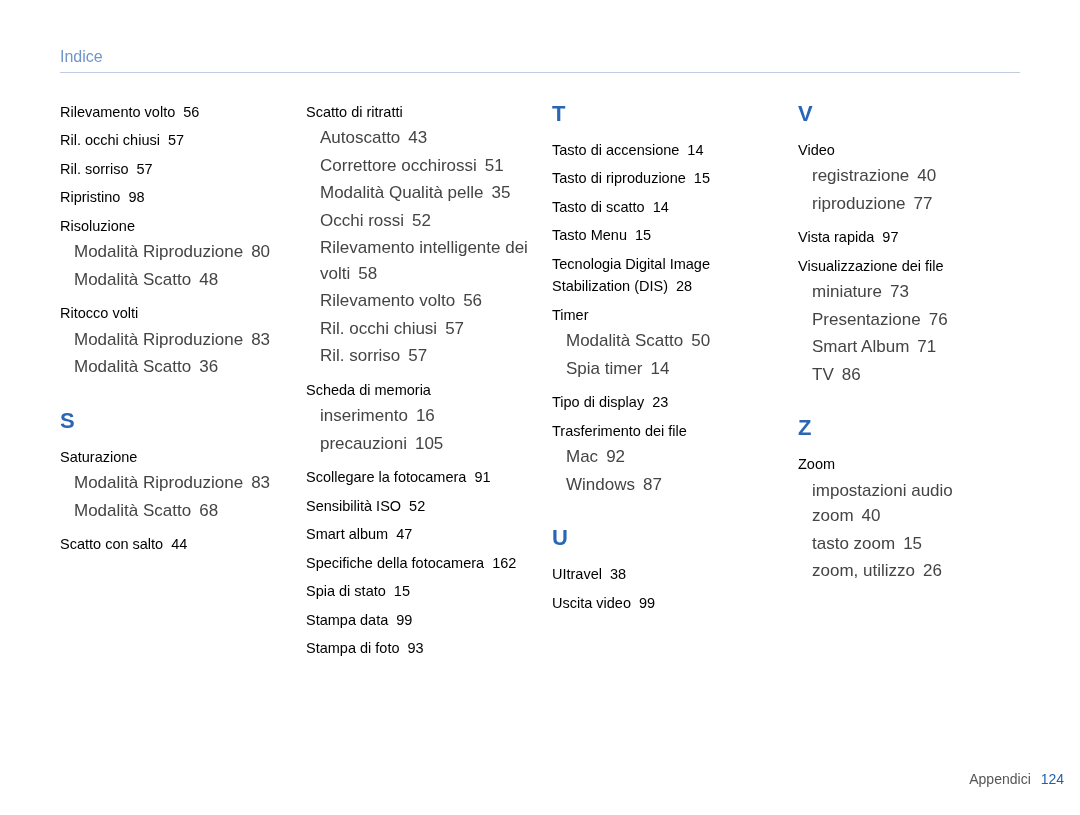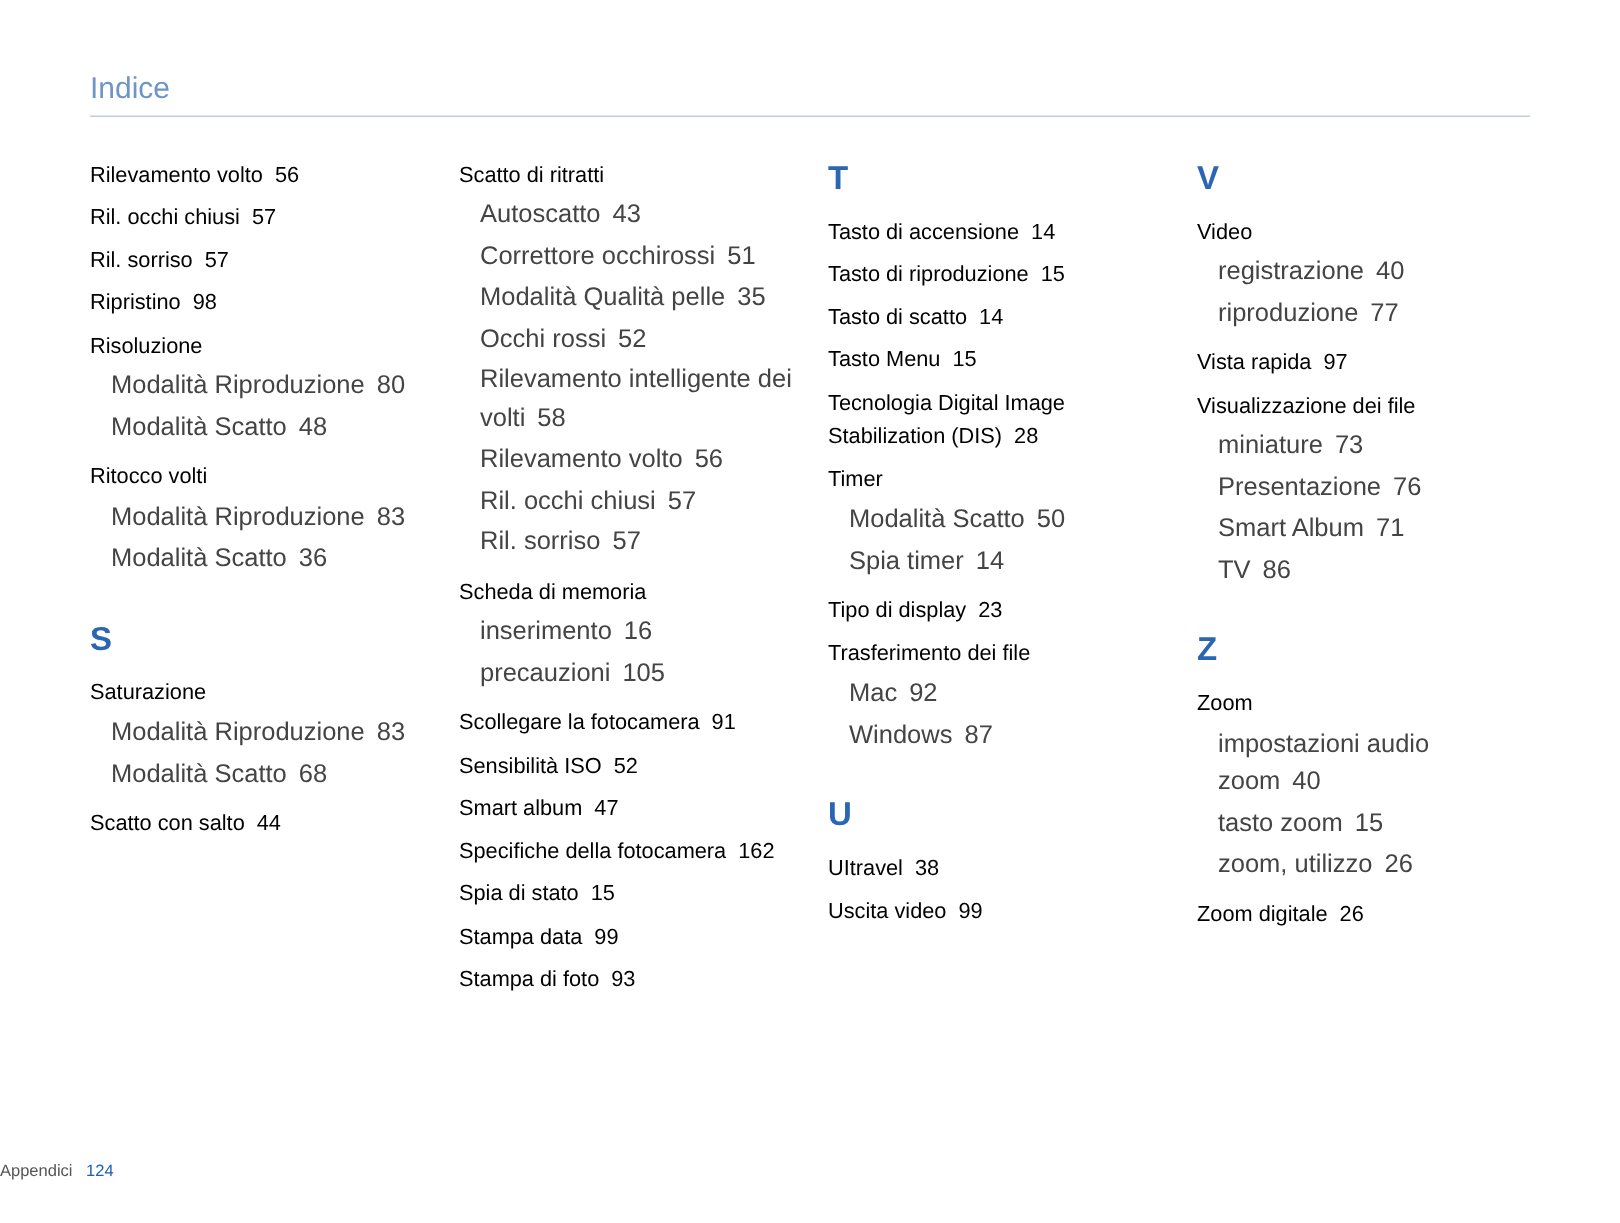--- a/index.html
+++ b/index.html
@@ -12,21 +12,21 @@
     color: #000000;
   }
   .page {
     position: relative;
     width: 1080px;
     height: 815px;
     box-sizing: border-box;
     padding: 48px 60px 40px 60px;
   }
   .header {
-    font-size: 20px;
+    font-size: 16px;
     color: #6f95c7;
     border-bottom: 1px solid #bfcde0;
     padding-bottom: 6px;
     margin-bottom: 28px;
   }
   .columns {
     display: flex;
     gap: 24px;
   }
   .col {
@@ -65,22 +65,22 @@
   }
   .subentry .page-num {
     padding-left: 8px;
   }
   .sub-group { margin-bottom: 10px; }
   .footer {
     position: absolute;
     bottom: 28px;
     left: 0;
     right: 16px;
-    text-align: left;
-    font-size: 11px;
+    text-align: right;
+    font-size: 14px;
     color: #555555;
   }
   .footer .pn { color: #1f5fb0; padding-left: 6px; }
 </style>
 </head>
 <body>
 
 <div class="page">
   <div class="header">Indice</div>
 
@@ -170,21 +170,20 @@
           <div class="subentry"><span>Smart Album</span><span class="page-num">71</span></div>
           <div class="subentry"><span>TV</span><span class="page-num">86</span></div>
         </div>
         <div class="letter">Z</div>
         <div class="entry has-children"><span class="label">Zoom</span></div>
         <div class="sub-group">
           <div class="subentry"><span>impostazioni audio zoom</span><span class="page-num">40</span></div>
           <div class="subentry"><span>tasto zoom</span><span class="page-num">15</span></div>
           <div class="subentry"><span>zoom, utilizzo</span><span class="page-num">26</span></div>
         </div>
-        <div class="entry"><span class="label">Zoom digitale</span><span class="page-num">26</span></div>
       </div>
     </div>
 
   <div class="footer">
     <span>Appendici</span>
     <span class="pn">124</span>
   </div>
 </div>
 
 </body></html>

